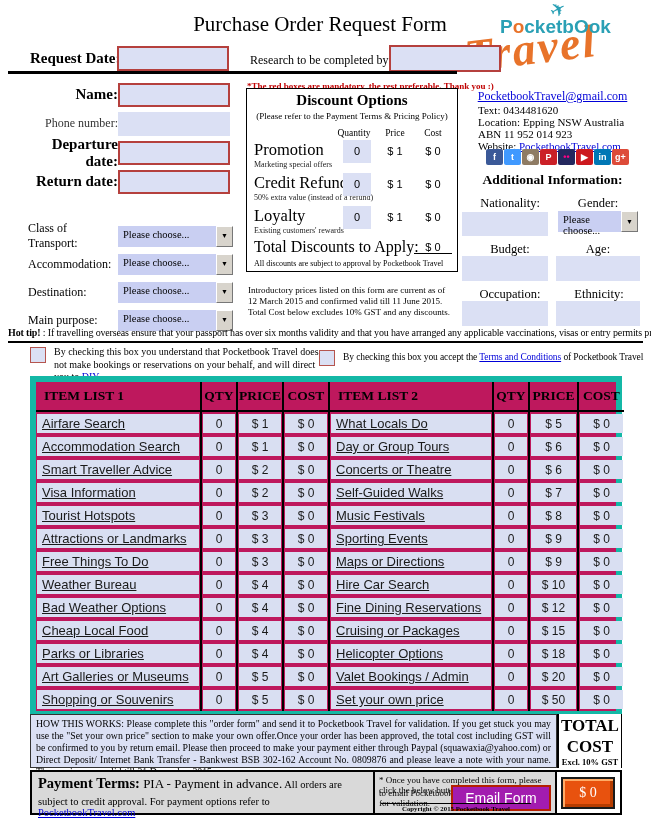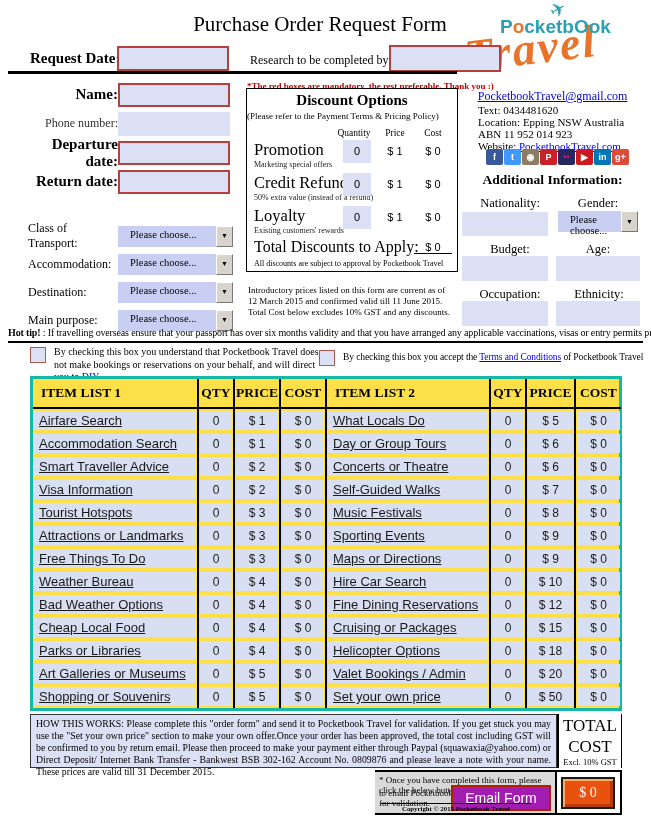--- a/index.html
+++ b/index.html
@@ -40,27 +40,27 @@
   .pfields { left:28px; top:80px; width:210px;text-align:right; }
   .pfrow { display:flex; align-items:center; height:29px; }
   .plabel { width:90px; font-size:12px; color:#333; }
   .plabel.bold { font-size:15px; font-weight:bold; color:#000; }
   .finput { width:112px; height:24px; }
 
   .ddfields { left:28px; top:222px; width:215px; }
   .ddrow { display:flex; align-items:center; height:28px; }
   .dlabel { width:90px; font-size:12px; }
   .dd { display:flex; width:115px; height:21px; cursor:pointer; }
-  .ddval { flex:1; background:#c9cff2; font-size:10.5px; padding:3px 0 0 12px; }
+  .ddval { flex:1; background:#c9cff2; font-size:10.5px; padding:3px 0 0 5px; }
   .ddbtn { width:17px; background:#d8d4cc; border:1px solid; border-color:#fff #777 #777 #fff; font-size:7px; display:flex; align-items:center; justify-content:center; }
 
   
   .discount { left:246px; top:88px; width:212px; height:184px; border:1px solid #000; background:#fff; }
   .disc-title { position:absolute; left:0; top:3px; width:100%; text-align:center; font-size:15px; font-weight:bold; }
-  .disc-sub { position:absolute; left:0; top:22px; width:100%; font-size:9px; }
+  .disc-sub { position:absolute; left:0; top:22px; width:100%; text-align:center; font-size:9px; }
   .disc-colh { position:absolute; top:39px; font-size:9.5px; text-align:center; }
   .dname { position:absolute; left:7px; font-size:16.5px; }
   .ddesc { position:absolute; left:7px; font-size:8px; color:#222; }
   .dqty { position:absolute; left:96px; width:28px; height:23px; text-align:center; font:11px "Liberation Sans",sans-serif; line-height:23px; }
   .dnum { position:absolute; width:38px; text-align:center; font:11px "Liberation Sans",sans-serif; }
   .dtotal { position:absolute; left:7px; top:149px; font-size:16px; }
   .dtotalval { position:absolute; left:167px; top:152px; width:38px; text-align:center; font:11px "Liberation Sans",sans-serif; border-bottom:1.5px solid #000; }
   .dfoot { position:absolute; left:7px; top:170px; font-size:8px; }
 
   
@@ -74,33 +74,33 @@
   .hline2 { left:8px; top:341px; width:635px; height:2px; background:#000; }
 
   
   .cbx { width:16px; height:16px; background:#dbe0f4; border:1.5px solid #b5554f; cursor:pointer; }
   .cbx1 { left:30px; top:347px; }
   .cbx2 { left:319px; top:350px; }
   .cbtext1 { left:54px; top:346px; width:266px; font-size:10px; line-height:12.5px; }
   .cbtext2 { left:343px; top:352px; width:305px; font-size:9.5px; letter-spacing:-0.1px; white-space:nowrap; }
 
   
-  .otable { left:30px; top:376px; width:592px; border:3px solid #14b8a6; background:#fde047; }
+  .otable { left:30px; top:376px; width:592px; border:6px solid #14b8a6; background:#be185d; }
   .otr { display:grid; grid-template-columns:166px 36px 46px 46px 164px 36px 49px 45px; }
   .oth { border-right:2px solid #000; border-bottom:2px solid #000; height:30px; font-size:13.5px; font-weight:bold; display:flex; align-items:center; justify-content:center; }
   .oth.item { justify-content:flex-start; padding-left:8px; }
   .oth.last { border-right:none; }
   .otc { border-right:2px solid #000; padding:2px 1px; }
   .otc.last { border-right:none; }
   .fill { height:19px; background:#d9dff2; display:flex; align-items:center; justify-content:center; font:12px "Liberation Sans",sans-serif; color:#1a1a1a; }
   .fill.item { justify-content:flex-start; padding-left:5px; font-size:13px;text-decoration:underline; }
 
   
   .howbox { left:30px; top:714px; width:527px; height:54px; background:#dbe0f4; border:1px solid #333; padding:3px 5px; font-size:9.8px; line-height:12px; text-align:justify; }
-  .totalbox { left:557px; top:714px; width:65px; height:54px; background:#fff; border-left:2px solid #000; border-right:1.5px solid #000; text-align:center; }
+  .totalbox { left:557px; top:714px; width:65px; height:54px; background:#fff; border-left:2px solid #000; border-right:1.5px solid #000; text-align:center;font-weight:bold; }
   .tc1 { font-size:17px; margin-top:2px; }
   .tc2 { font-size:17px; margin-top:1px; }
   .tc3 { font-size:8.5px; margin-top:0; }
 
   .paybox { left:30px; top:770px; width:345px; height:45px; background:#d9d9d9; border:2px solid #000; padding:3px 6px; }
   .payline1 { font-size:10.5px; }
   .pay-big { font-size:14.5px; font-weight:bold; }
   .pay-mid { font-size:13px; }
   .payline2 { font-size:10.5px; margin-top:4px; }
 
@@ -609,20 +609,24 @@
       </div>
   </div>
 
   <div class="abs howbox">HOW THIS WORKS: Please complete this "order form" and send it to Pocketbook Travel for validation. If you get stuck you may use the "Set your own price" section to make your own offer.Once your order has been approved, the total cost including GST will be confirmed to you by return email. Please then proceed to make your payment either through Paypal (squawaxia@yahoo.com) or Direct Deposit/ Internet Bank Transfer - Bankwest BSB 302-162 Account No. 0809876 and please leave a note with your name. These prices are valid till 31 December 2015.</div>
   <div class="abs totalbox">
     <div class="tc1">TOTAL</div>
     <div class="tc2">COST</div>
     <div class="tc3">Excl. 10% GST</div>
   </div>
 
+  <div class="abs paybox">
+    <div class="payline1"><span class="pay-big">Payment Terms:</span><span class="pay-mid"> PIA - Payment in advance.</span><span>  All orders are</span></div>
+    <div class="payline2"><span>subject to credit approval. For payment options refer to </span><span class="link">PocketbookTravel.com</span></div>
+  </div>
 
   <div class="abs emailbox">
     <div class="enote" style="top:3px">* Once you have completed this form, please click the below button</div>
     <div class="enote" style="top:16px;width:108px">to email Pocketbook Travel for validation.</div>
     <div class="email-btn">Email Form</div>
     <div class="copyright">Copyright © 2015 Pocketbook Travel</div>
   </div>
 
   <div class="abs zerobox">
     <div class="total-btn">$ 0</div>

